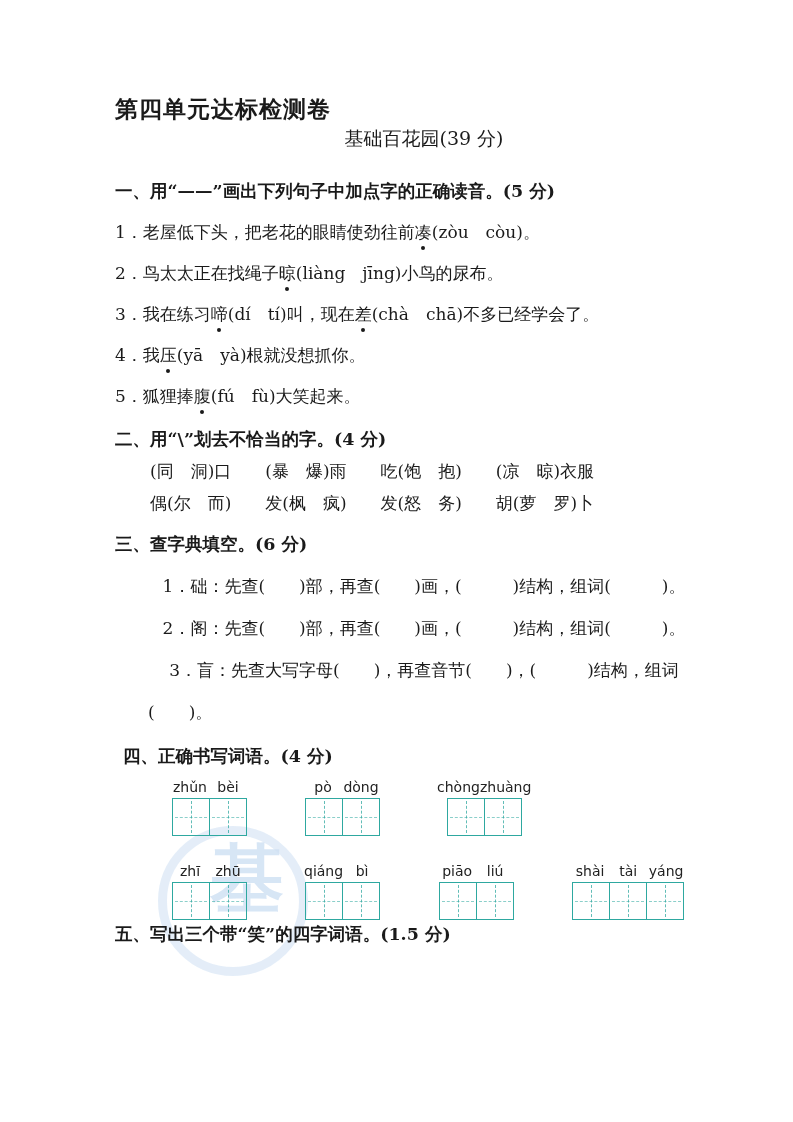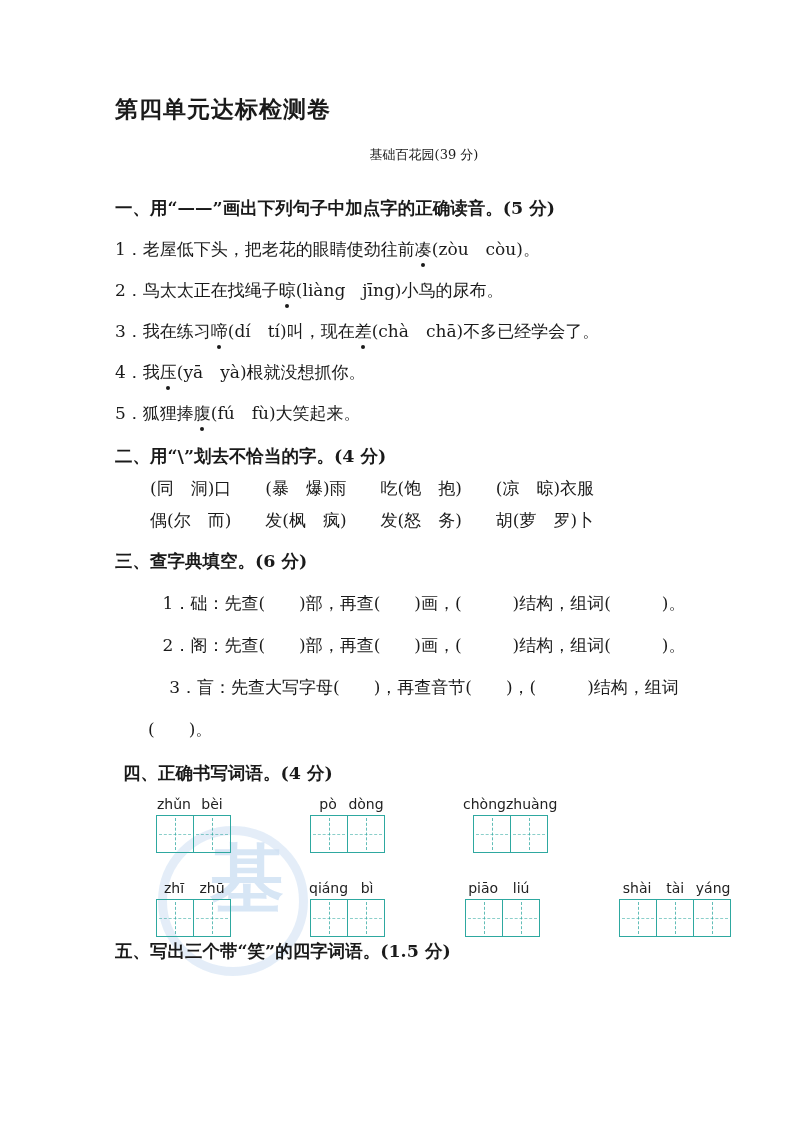--- a/index.html
+++ b/index.html
@@ -38,21 +38,21 @@
     opacity:.8;
   }
   .title{
     text-align:left;
     font-size:23px;line-height:32px;font-weight:bold;
     font-family:"DejaVu Sans","Liberation Sans",sans-serif;
     letter-spacing:1px;
   }
   .subtitle{
     text-align:center;
-    font-size:13px;line-height:26px;margin-top:17px;
+    font-size:19px;line-height:26px;
   }
   .sec-heading{
     font-size:17.5px;line-height:28px;font-weight:bold;
   }
   [data-name="section-one-heading"]{margin-top:26px;}
   [data-name="section-two-heading"]{margin-top:15px;}
   [data-name="section-three-heading"]{margin-top:13px;}
   [data-name="section-four-heading"]{margin-top:16px;margin-left:8px;}
   [data-name="section-five-heading"]{}
   .q-line{
@@ -65,21 +65,21 @@
   }
   .dict-line{margin-top:14px;text-align:center;}
   .cont-line{padding-left:33px;margin-top:14px;}
   .em-dot{position:relative;display:inline-block;}
   .em-dot::after{
     content:'';position:absolute;left:50%;bottom:-4px;
     width:4px;height:4px;border-radius:50%;background:var(--text-color);
     transform:translateX(-50%);
   }
   .writing-grid{margin-top:8px;}
-  .grid-row{display:flex;gap:78px;margin-left:40px;}
+  .grid-row{display:flex;gap:57px;margin-left:56px;}
   .grid-row + .grid-row{margin-top:26px;}
   .grid-group{display:flex;flex-direction:column;align-items:center;}
   .pinyin-row{display:flex;margin-bottom:2px;}
   .pinyin-syl{
     min-width:38px;text-align:center;
     font-family:"DejaVu Sans","Liberation Sans",sans-serif;
     font-size:14px;line-height:18px;color:#222;
   }
   .box-row{display:flex;}
   .writing-box{

